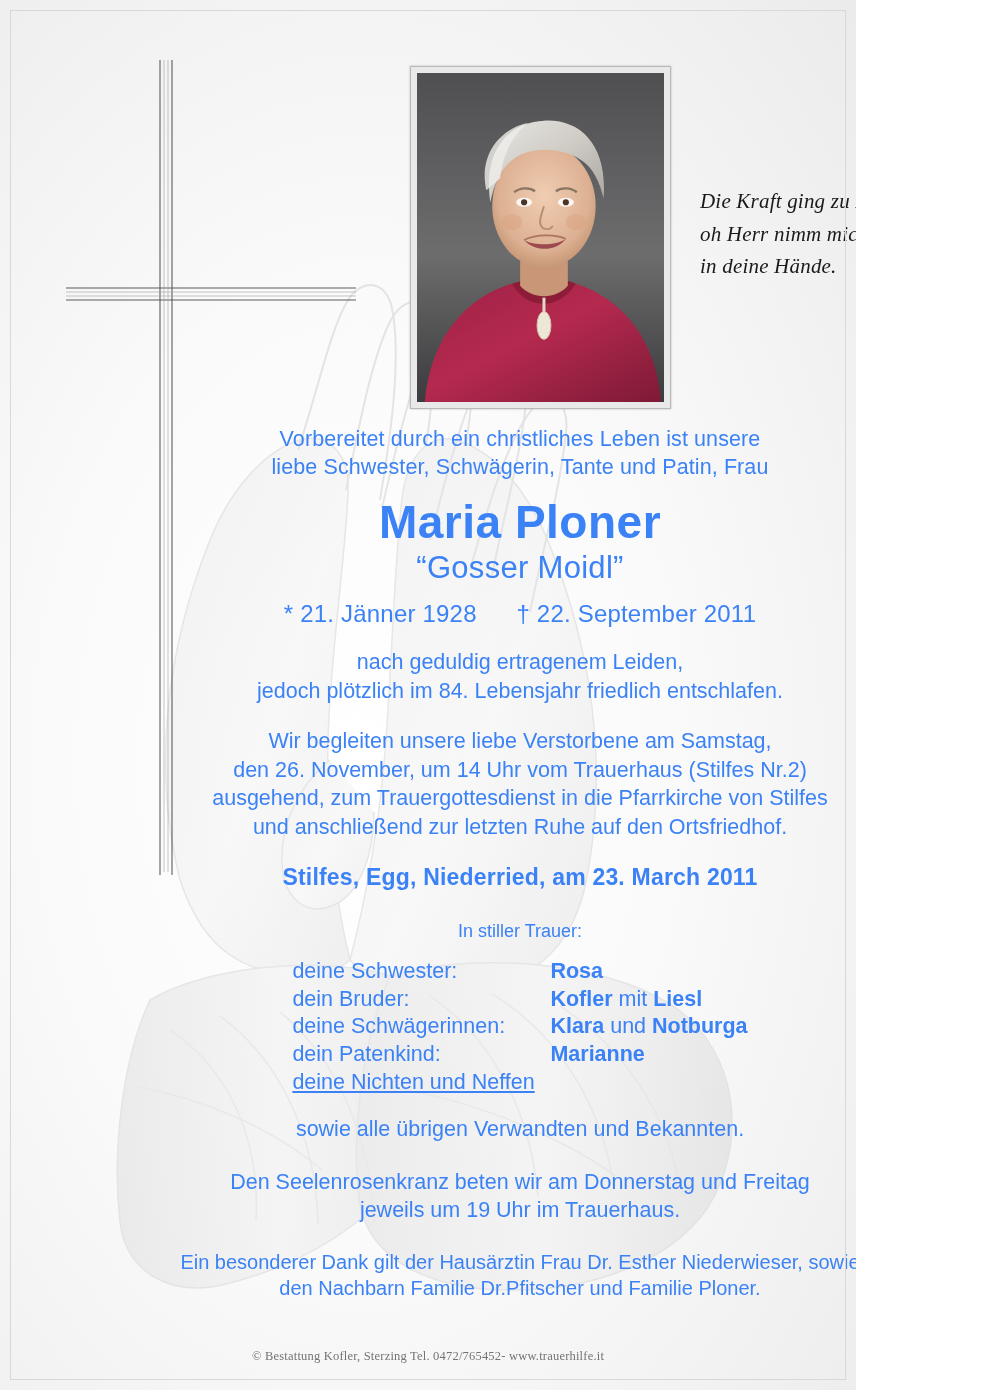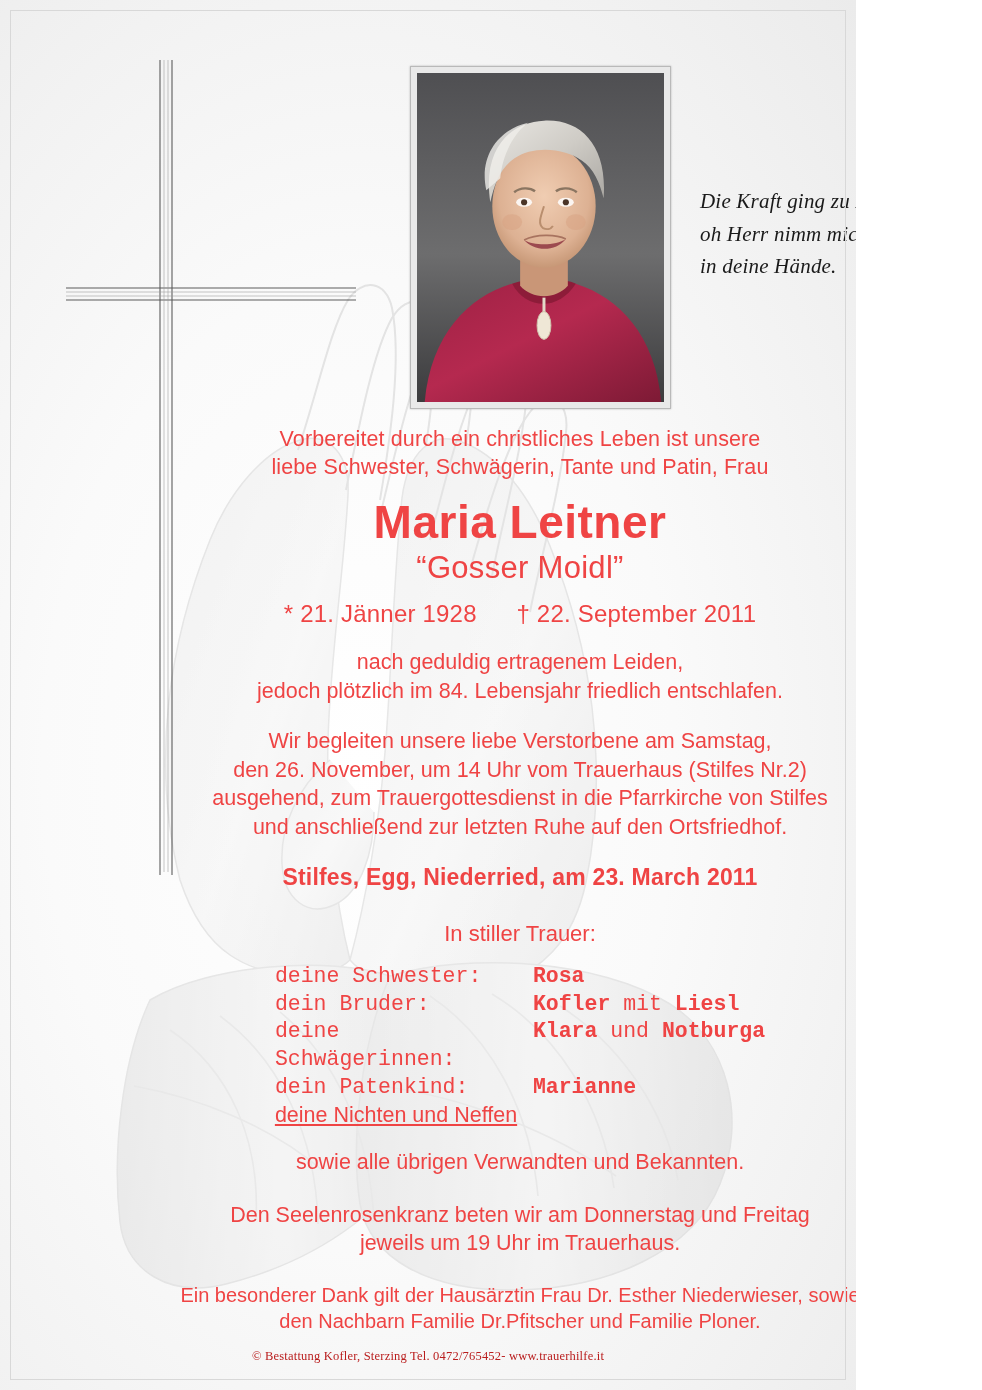--- a/index.html
+++ b/index.html
@@ -86,21 +86,21 @@
   }
   .verse div { white-space: nowrap; }
 
   
   .content {
     position: absolute;
     left: 140px;
     top: 425px;
     width: 760px;
     text-align: center;
-    color: #ef4444;
+    color: #3b82f6;
   }
   .intro {
     font-size: 21.5px;
     line-height: 1.32;
     letter-spacing: 0.1px;
   }
   .name {
     margin-top: 16px;
     font-size: 46px;
     font-weight: bold;
@@ -125,30 +125,30 @@
   }
   .para.tight { margin-top: 22px; }
   .place-date {
     margin-top: 22px;
     font-size: 23px;
     font-weight: bold;
     letter-spacing: 0.2px;
   }
   .mourn-title {
     margin-top: 30px;
-    font-size: 22px;
+    font-size: 18px;
   }
   .family {
     margin-top: 16px;
     display: inline-block;
     text-align: left;
     font-size: 21.5px;
     line-height: 1.30;
   }
-  .family-row { display: flex; font-family: Liberation Mono, monospace; }
+  .family-row { display: flex; }
   .family-row .lbl { display: inline-block; width: 258px; }
   .family-row .val { font-weight: bold; }
   .family-row .val .plain { font-weight: normal; }
   .family-single { display: block; text-decoration: underline; }
   .closing {
     margin-top: 18px;
     font-size: 21.5px;
     line-height: 1.32;
   }
   .rosary {
@@ -162,21 +162,21 @@
     line-height: 1.33;
   }
   .footer {
     position: absolute;
     left: 0;
     right: 0;
     bottom: 26px;
     text-align: center;
     font-family: "Liberation Serif", serif;
     font-size: 12.5px;
-    color: #b91c1c;
+    color: #737373;
     letter-spacing: 0.2px;
   }
 </style>
 </head>
 <body>
 
 <div class="page">
   <div class="paper-bg"></div>
 
   <div class="hands">
@@ -310,21 +310,21 @@
     <div>oh Herr nimm mich auf</div>
     <div>in deine Hände.</div>
   </div>
 
   <div class="content">
     <div class="intro">
       <div>Vorbereitet durch ein christliches Leben ist unsere</div>
       <div>liebe Schwester, Schwägerin, Tante und Patin, Frau</div>
     </div>
 
-    <div class="name">Maria Leitner</div>
+    <div class="name">Maria Ploner</div>
     <div class="nickname">“Gosser Moidl”</div>
 
     <div class="dates">
       <span>* 21. Jänner 1928</span>
       <span class="sep"></span>
       <span>† 22. September 2011</span>
     </div>
 
     <div class="para">
       <div>nach geduldig ertragenem Leiden,</div>

